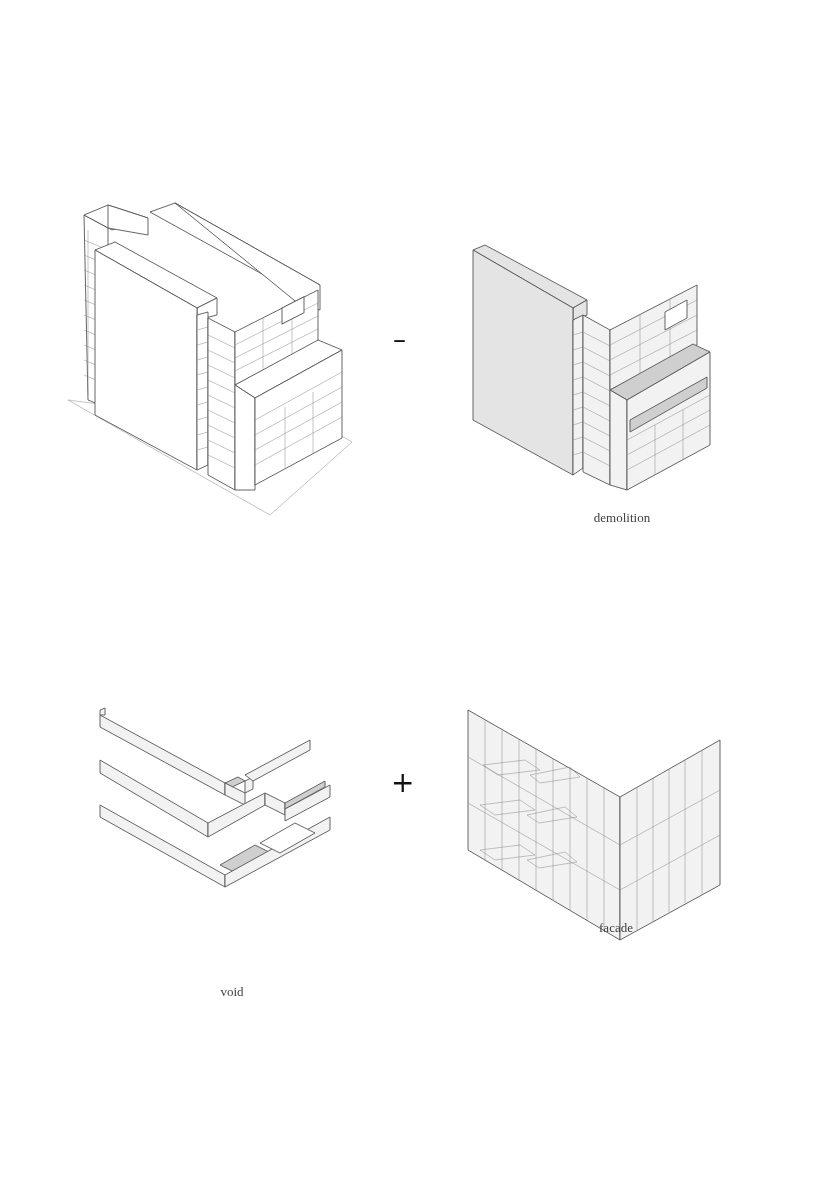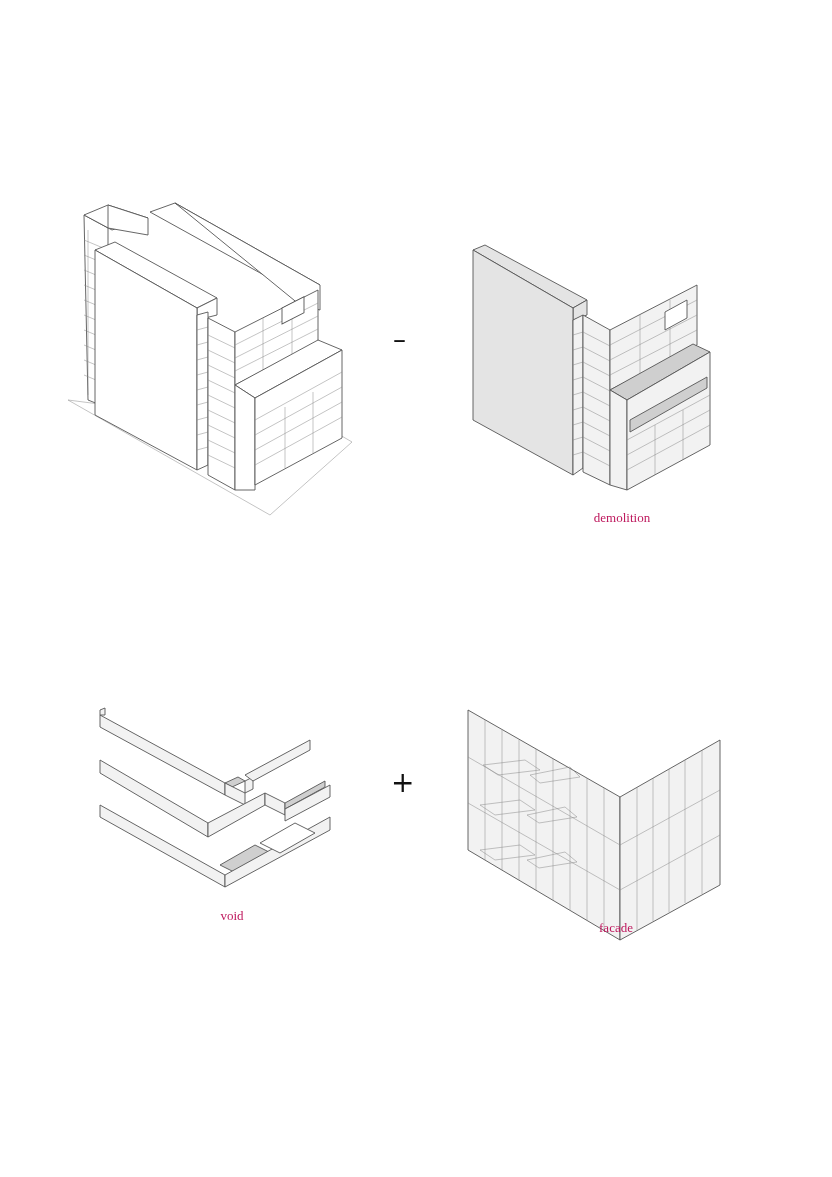--- a/index.html
+++ b/index.html
@@ -1,19 +1,19 @@
 <!DOCTYPE html>
 <html><head>
 <meta charset="utf-8">
 <style>
   html, body { margin: 0; padding: 0; background: #ffffff; }
   body { width: 832px; height: 1177px; position: relative; overflow: hidden; font-family: "Liberation Serif", "DejaVu Serif", serif; }
   .panel { position: absolute; }
   .panel svg { position: absolute; left: 0; top: 0; overflow: visible; }
-  .label { position: absolute; font-size: 13px; color: #be185d; text-align: center; width: 120px; }
+  .label { position: absolute; font-size: 13px; color: #404040; text-align: center; width: 120px; }
   .op { position: absolute; font-family: "DejaVu Sans", sans-serif; color: #111; }
   .thin { fill: none; stroke: #888; stroke-width: 0.5; }
   .face-light { fill: #f2f2f2; stroke: #555; stroke-width: 0.9; }
   .face-mid { fill: #e4e4e4; stroke: #555; stroke-width: 0.9; }
   .face-dark { fill: #cfcfcf; stroke: #555; stroke-width: 0.9; }
   .face-white { fill: #ffffff; stroke: #555; stroke-width: 0.9; }
 </style>
 </head>
 <body>
 
@@ -167,21 +167,21 @@
     <polygon class="face-light" points="170,88 190,98 190,110 170,100"></polygon>
     <polygon class="face-dark" points="190,98 230,76 230,82 190,104"></polygon>
     <polygon class="face-light" points="190,104 235,80 235,92 190,116"></polygon>
 
     <polygon class="face-light" points="5,100 130,170 130,182 5,112"></polygon>
     <polygon class="face-dark" points="125,160 160,140 180,150 145,170"></polygon>
     <polygon class="face-light" points="130,170 235,112 235,125 130,182"></polygon>
     <polygon class="face-white" points="165,138 200,118 220,128 185,148"></polygon>
   </svg>
 </div>
-<div class="label" style="left:172px; top:908px;">void</div>
+<div class="label" style="left:172px; top:984px;">void</div>
 
 <div class="op" style="left:391px; top:769px; font-size:28px; line-height:28px;">+</div>
 
 <div class="panel" style="left:465px; top:705px; width:265px; height:245px;">
   <svg width="265" height="245" viewBox="0 0 265 245">
     <polygon class="face-light" points="3,5 155,92 155,235 3,145"></polygon>
     <polygon class="face-light" points="155,92 255,35 255,180 155,235"></polygon>
     <g class="thin">
       <line x1="20" y1="15" x2="20" y2="155"></line>
         <line x1="37" y1="25" x2="37" y2="165"></line>

